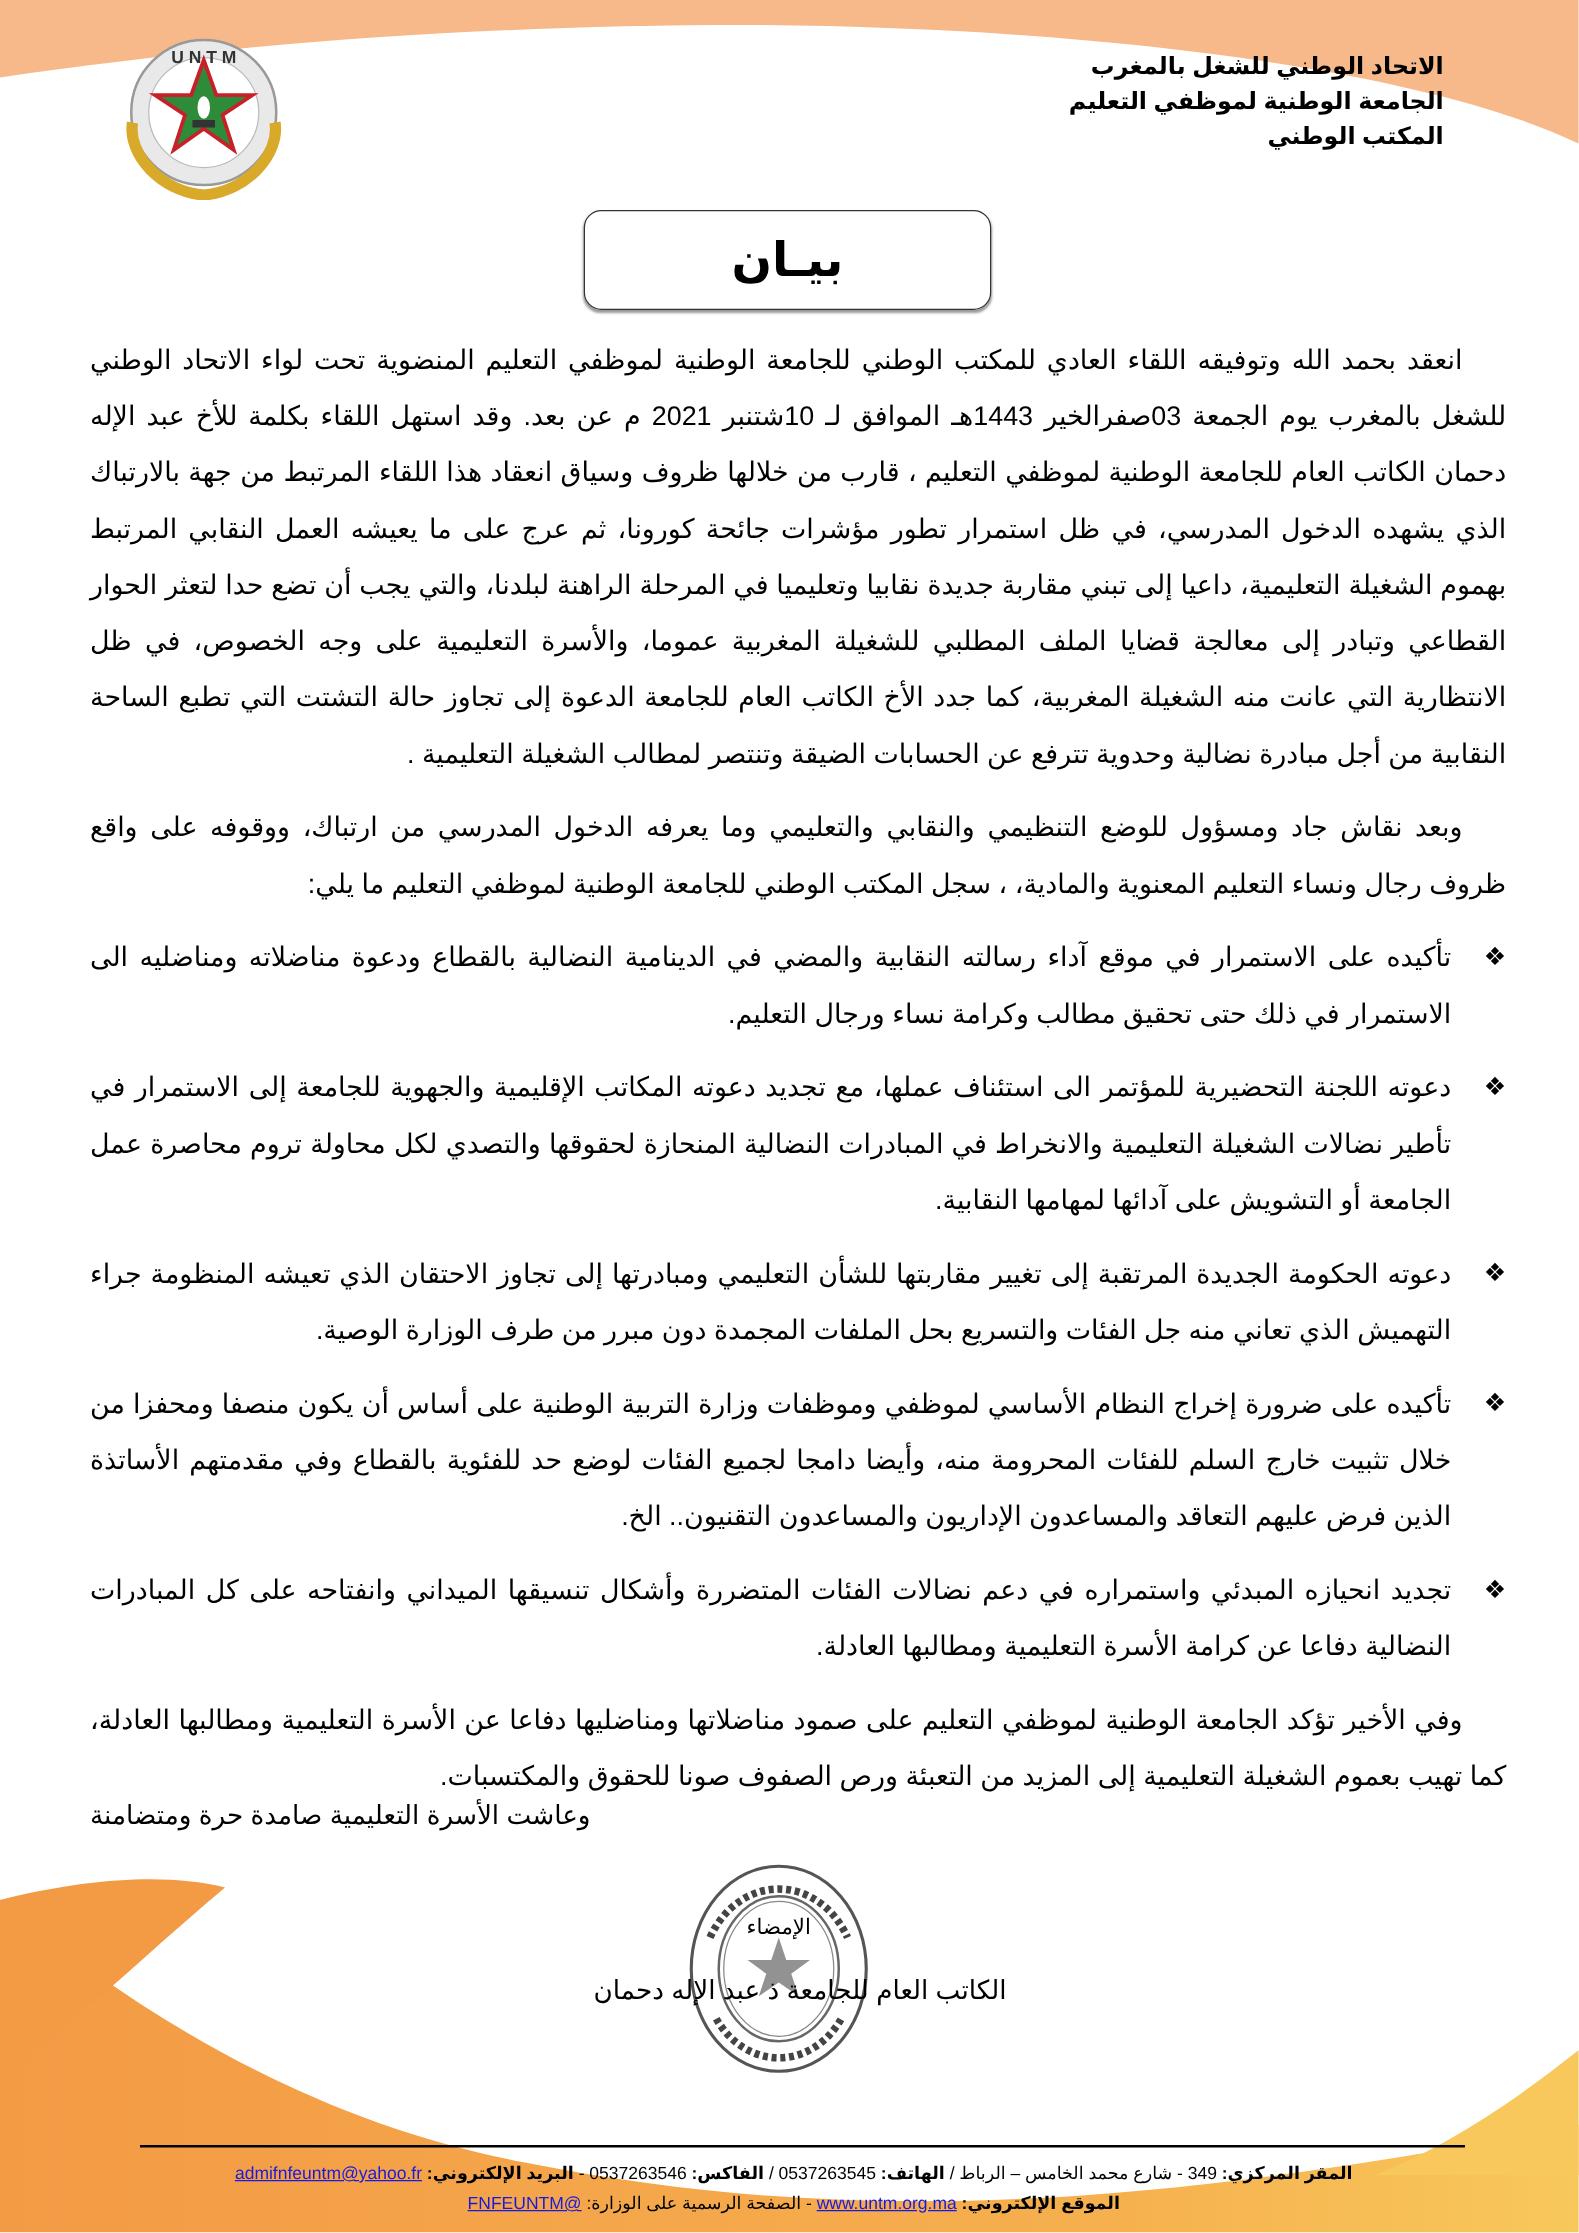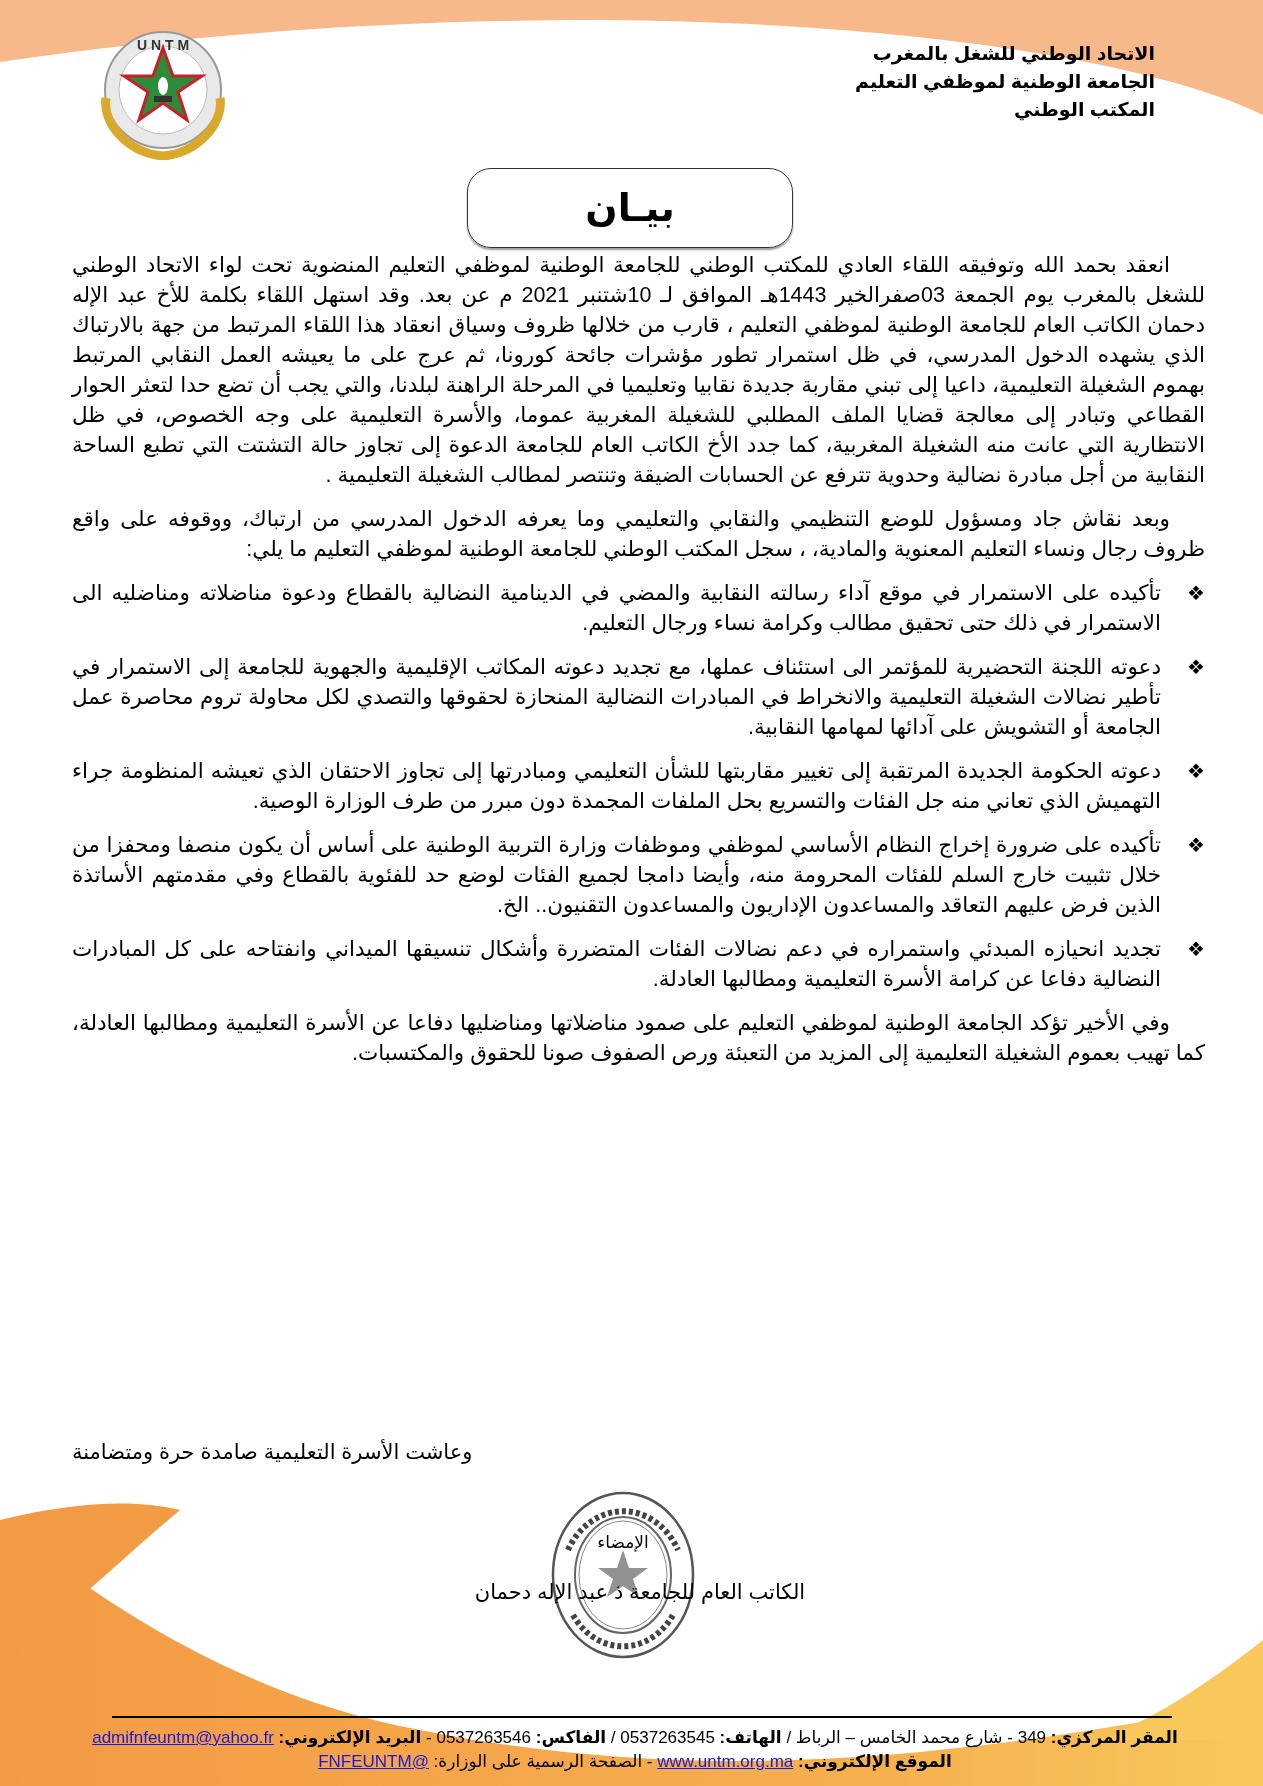--- a/index.html
+++ b/index.html
@@ -2,33 +2,33 @@
 <html><head>
 <meta charset="utf-8">
 <style>
   html,body{margin:0;padding:0;}
   body{width:1263px;height:1786px;position:relative;overflow:hidden;background:#ffffff;font-family:"Liberation Sans","DejaVu Sans",sans-serif;color:#000;}
   .deco{position:absolute;left:0;top:0;width:1263px;height:1786px;z-index:0;}
   .page{position:absolute;left:0;top:0;width:1263px;height:1786px;z-index:1;}
   .header-text{position:absolute;right:108px;top:40px;width:360px;direction:rtl;font-weight:bold;font-size:19px;line-height:28px;}
   .header-text div{white-space:nowrap;}
   .logo{position:absolute;left:88px;top:28px;width:150px;height:132px;}
-  .title-box{position:absolute;left:467px;top:168px;width:324px;height:78px;border:1.5px solid #333;border-radius:24px;box-shadow:0 2px 2px #999;display:flex;align-items:center;justify-content:center;direction:rtl;font-size:38px;font-weight:bold;}
-  .body{position:absolute;left:72px;top:250px;width:1133px;direction:rtl;text-align:justify;font-size:21.5px;line-height:30px;}
+  .title-box{position:absolute;left:467px;top:168px;width:324px;height:78px;border:1.5px solid #333;border-radius:14px;box-shadow:0 2px 2px #999;display:flex;align-items:center;justify-content:center;direction:rtl;font-size:38px;font-weight:bold;}
+  .body{position:absolute;left:72px;top:266px;width:1133px;direction:rtl;text-align:justify;font-size:21.5px;line-height:45px;}
   .body p{margin:0 0 14px 0;}
   .para-indent{text-indent:35px;}
   .bullets{margin:0 0 0 0;padding:0;list-style:none;}
   .bullets li{position:relative;padding-right:44px;margin:0 0 14px 0;}
   .bullet-icon{position:absolute;right:0;top:0;width:40px;font-size:20px;text-align:right;}
   .closing{position:absolute;left:72px;top:1440px;font-size:21px;direction:rtl;}
   .stamp{position:absolute;left:548px;top:1490px;width:150px;height:170px;}
   .sig-label{position:absolute;left:568px;top:1532px;width:110px;text-align:center;font-size:17px;direction:rtl;}
   .sig-name{position:absolute;left:470px;top:1580px;width:340px;text-align:center;font-size:21px;direction:rtl;}
   .footer-line{position:absolute;left:112px;top:1716px;width:1060px;height:2px;background:#000;}
-  .footer{position:absolute;left:80px;top:1726px;width:1110px;direction:rtl;text-align:center;font-size:17px;line-height:24px;}
+  .footer{position:absolute;left:80px;top:1726px;width:1110px;direction:rtl;text-align:center;font-size:14px;line-height:24px;}
   .footer b{font-weight:bold;}
   .footer a{color:#1a1adf;text-decoration:underline;}
 </style>
 </head>
 <body>
 
 <svg class="deco" viewBox="0 0 1263 1786" preserveAspectRatio="none">
   <defs>
     <linearGradient id="gBot" x1="0" y1="0" x2="1" y2="0">
       <stop offset="0" stop-color="#F39A45"></stop>

